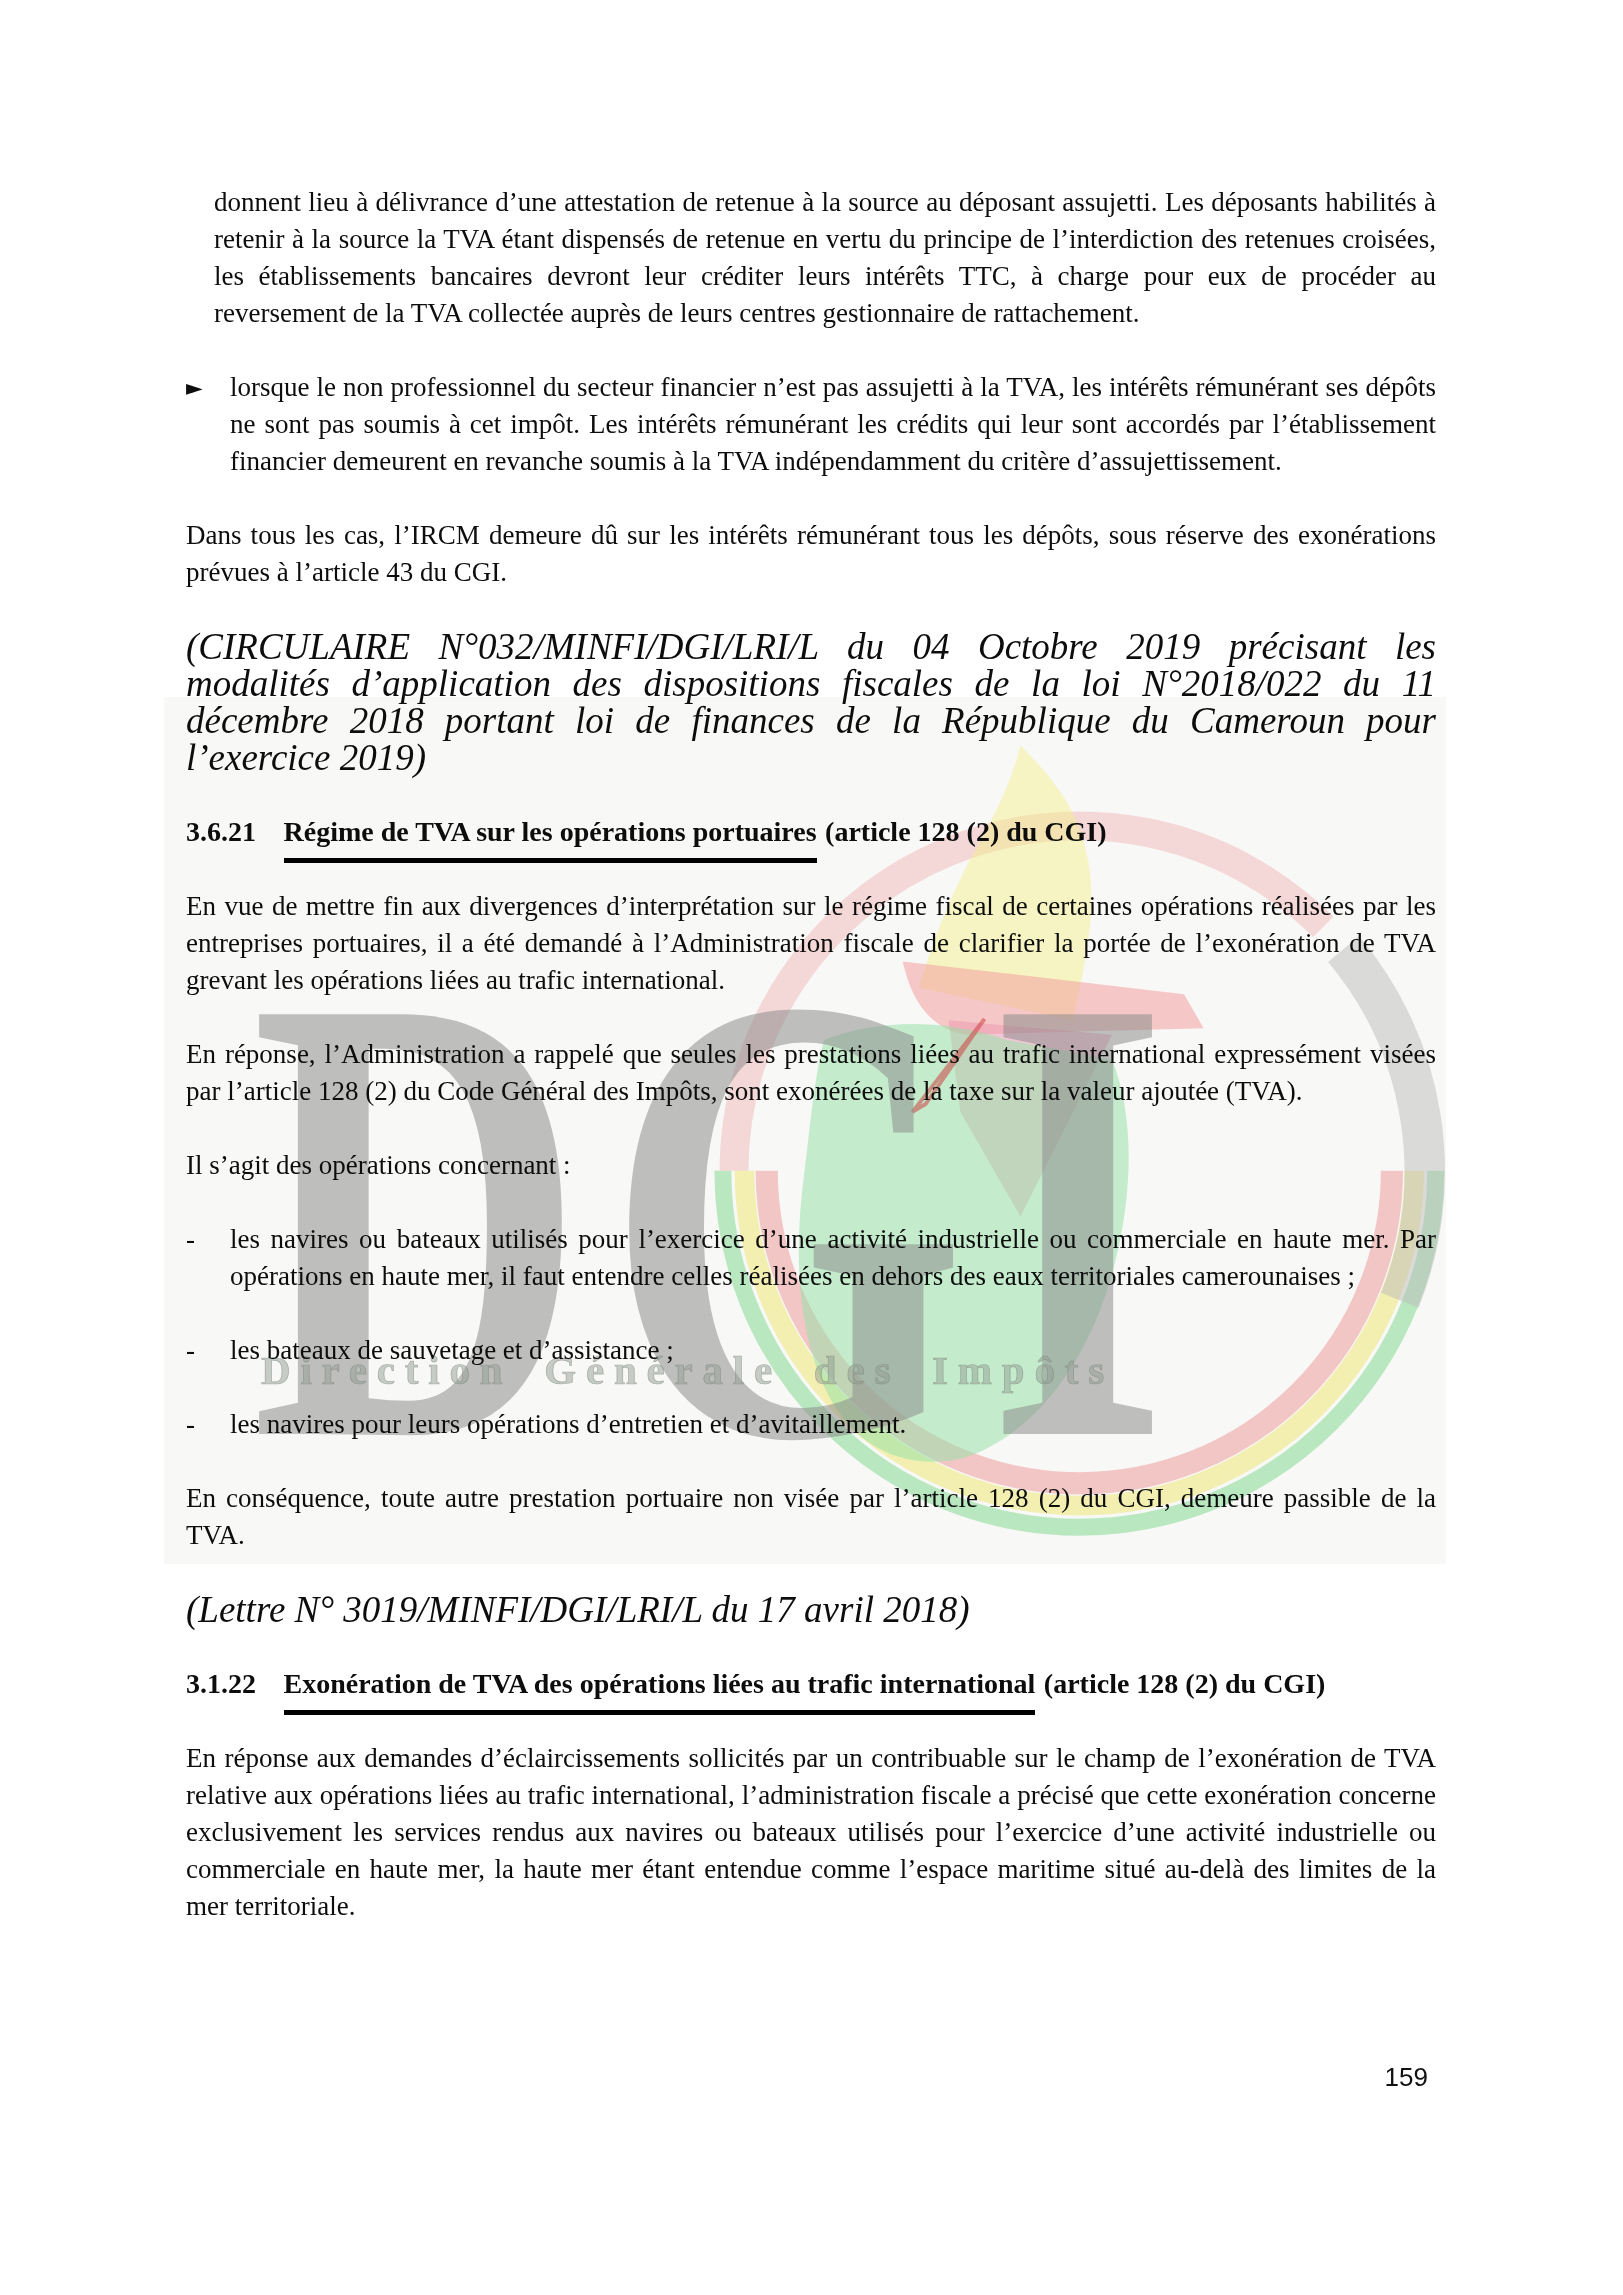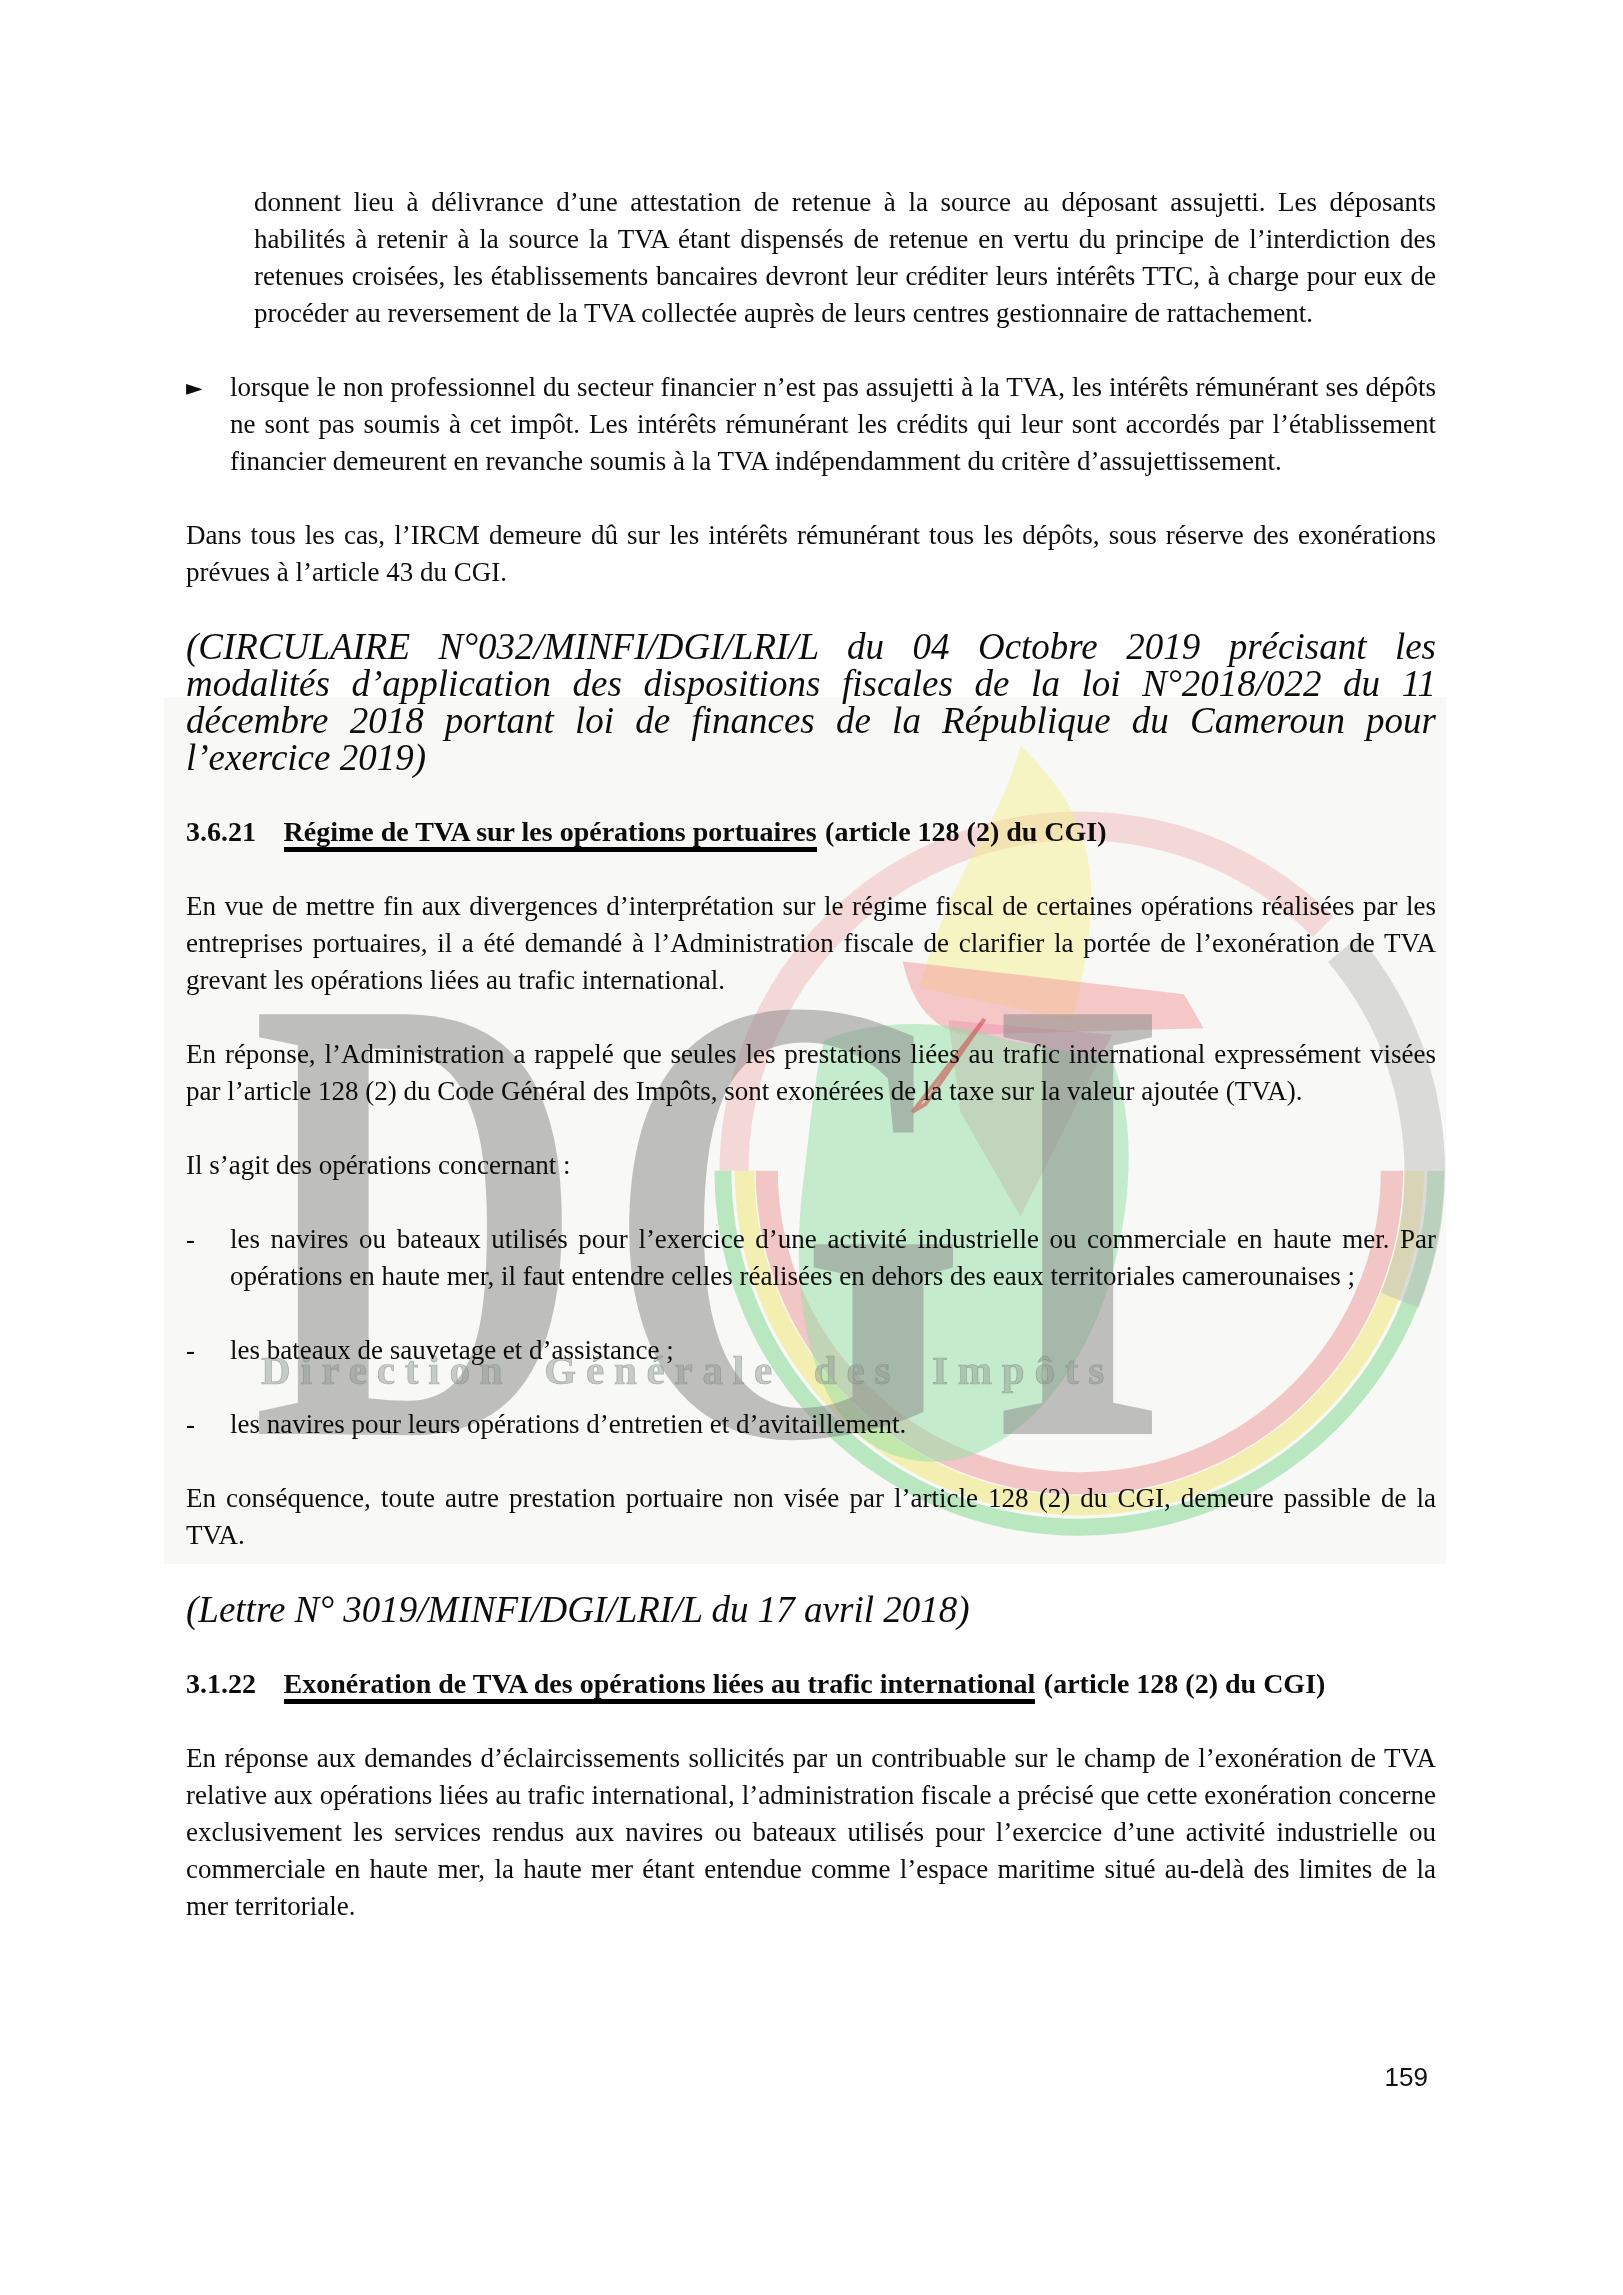--- a/index.html
+++ b/index.html
@@ -62,21 +62,21 @@
   
   .content {
     position: relative;
     z-index: 1;
     padding: 184px 187px 0 186px;
     font-size: 27px;
     line-height: 37px;
     text-align: justify;
   }
   .content p { margin: 0 0 37px 0; }
-  p.indented { margin-left: 68px; }
+  p.indented { margin-left: 28px; }
   .li { display: flex; margin: 0 0 37px 0; }
   .li .marker { flex: none; width: 44px; }
   .li .litext { flex: 1; text-align: justify; }
   .marker.tri {
     font-family: "DejaVu Sans", sans-serif;
     font-size: 21.6px;
     line-height: 37px;
   }
   p.citation {
     font-weight: normal;
@@ -84,21 +84,21 @@
     font-size: 37px;
   }
   h3.heading {
     margin: 0 0 38px 0;
     font-size: 28px;
     line-height: 37px;
     font-weight: bold;
     text-align: left;
   }
   .h-num { margin-right: 27.5px; }
-  .h-title { border-bottom: 5.2px solid #000; padding-bottom: 0; text-align: center; }
+  .h-title { border-bottom: 5.2px solid #000; padding-bottom: 11px; text-align: center; }
   .h-suffix { margin-left: 8.5px; }
 
   .page-number {
     position: absolute;
     top: 2062px; right: 195px;
     z-index: 1;
     font-family: "Liberation Sans", "DejaVu Sans", sans-serif;
     font-size: 26px;
     color: #111;
   }

